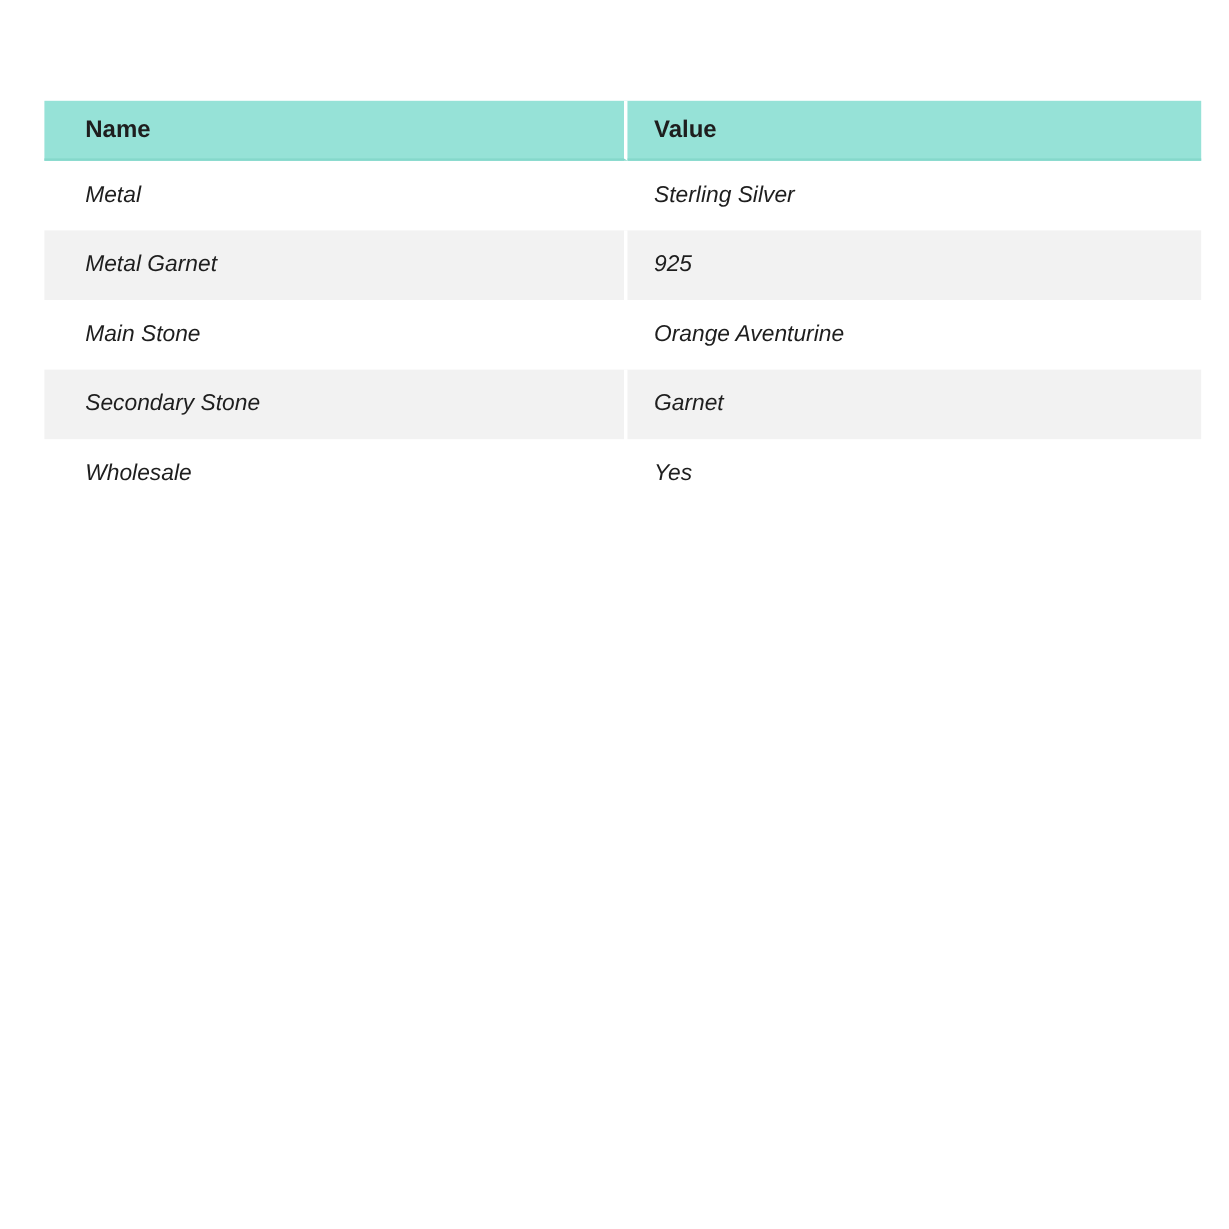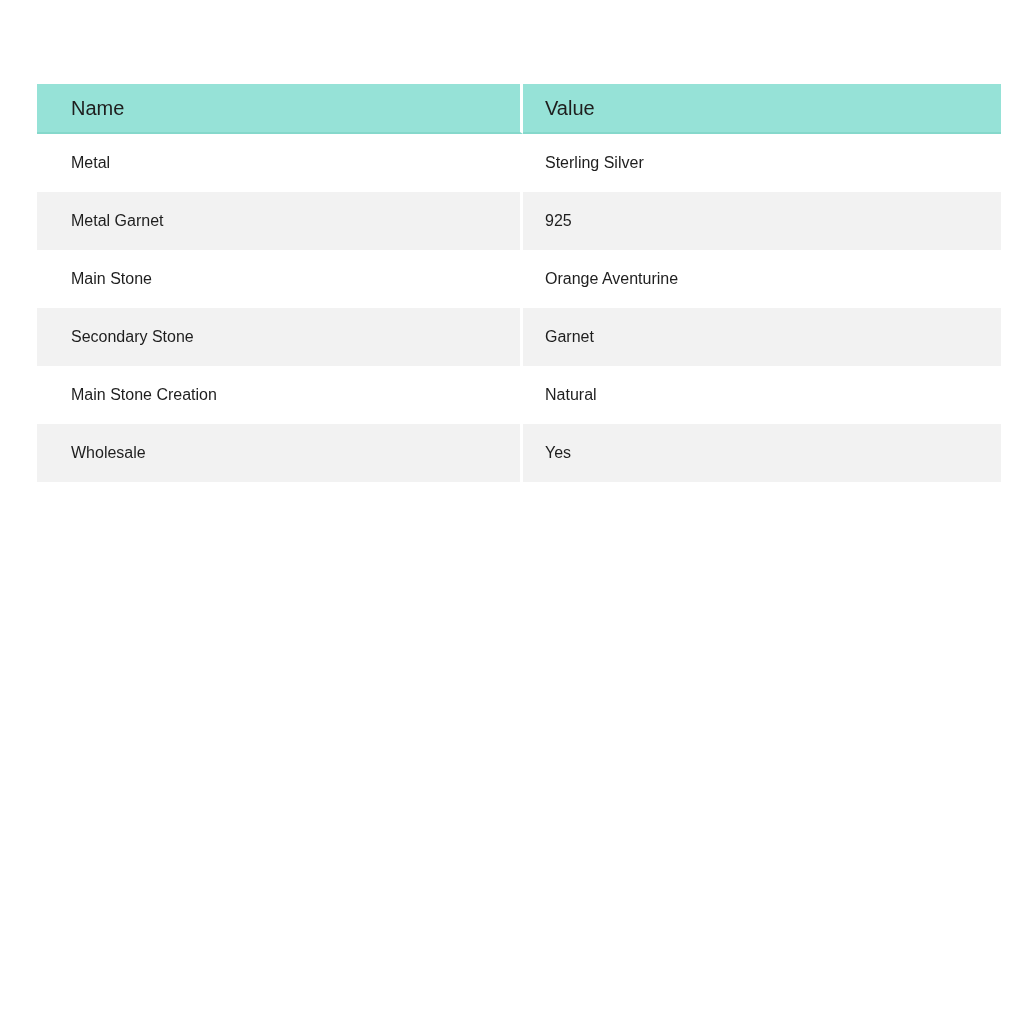--- a/index.html
+++ b/index.html
@@ -23,30 +23,31 @@
     table-layout: fixed;
     color: var(--text-color, #1e1e1e);
   }
   table.attributes col.col-name { width: 486px; }
   table.attributes th {
     background: var(--header-bg, #96e2d7);
     border-bottom: 2px solid var(--header-border, #85d8cb);
     height: 48px;
     text-align: left;
     font-size: 20px;
-    font-weight: 400;
+    font-weight: 700;
     vertical-align: middle;
     padding: 0;
   }
   table.attributes td {
     height: 58px;
-    font-size: 16px;
+    font-size: 19px;
     font-weight: 400;
     vertical-align: middle;
     padding: 0;
+    font-style: italic;
   }
   
   table.attributes th:first-child,
   table.attributes td:first-child {
     border-right: 3px solid #ffffff;
   }
   
   table.attributes tbody tr:nth-child(even) td {
     background: var(--stripe-bg, #f2f2f2);
   }
@@ -80,22 +81,18 @@
         </tr>
         <tr>
           <td>Main Stone</td>
           <td>Orange Aventurine</td>
         </tr>
         <tr>
           <td>Secondary Stone</td>
           <td>Garnet</td>
         </tr>
         <tr>
-          <td>Main Stone Creation</td>
-          <td>Natural</td>
-        </tr>
-        <tr>
           <td>Wholesale</td>
           <td>Yes</td>
         </tr>
       </tbody>
   </table>
 </div>
 
 </body></html>

